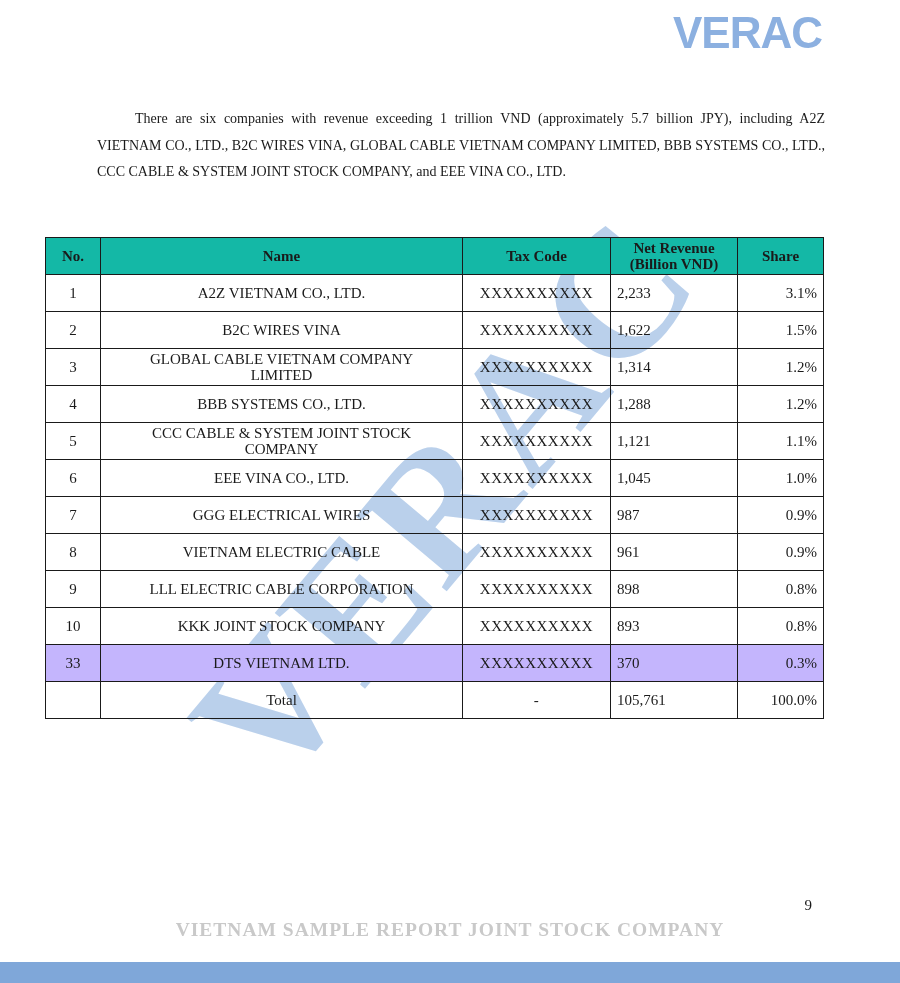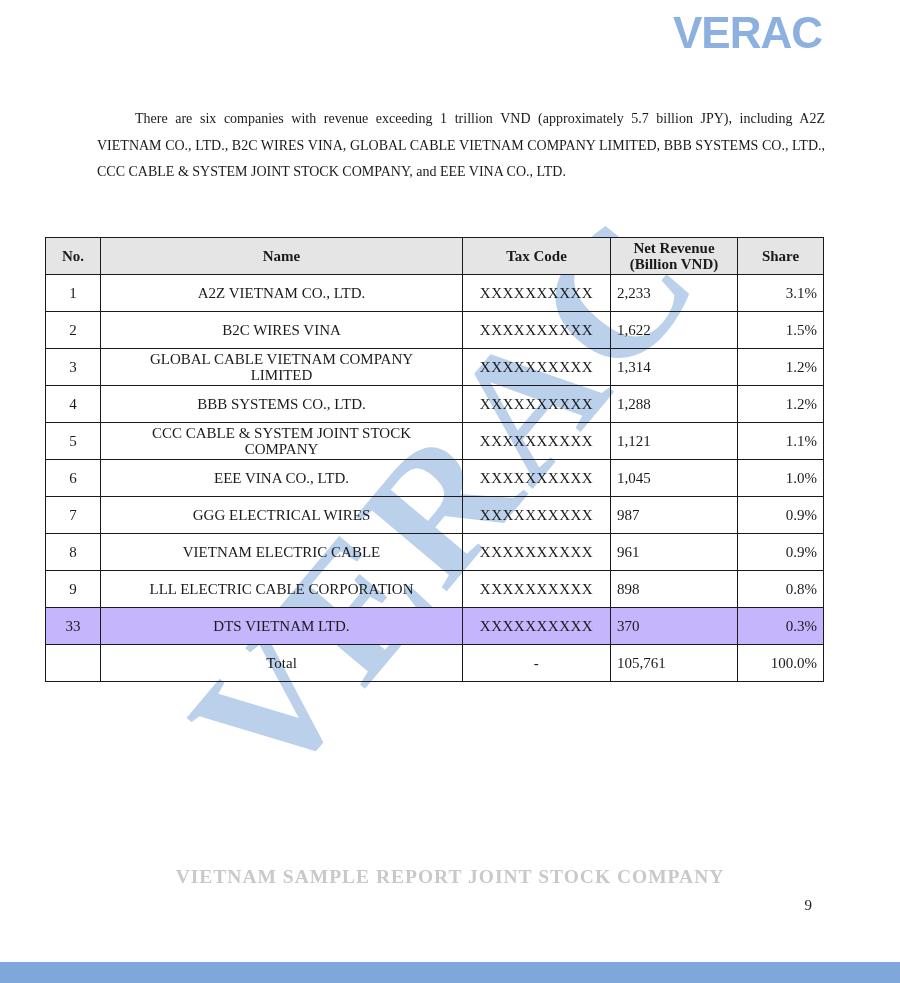--- a/index.html
+++ b/index.html
@@ -31,31 +31,31 @@
   table.rev{
     position:absolute;top:237px;left:45px;z-index:2;
     border-collapse:collapse;table-layout:fixed;width:778px;
     font-size:15px;
   }
   table.rev th, table.rev td{
     border:1px solid #1a1a1a;height:34px;line-height:16px;
     padding:1px 6px;vertical-align:middle;background:transparent;
     white-space:pre-line;overflow:hidden;
   }
-  table.rev th{background:#e5e5e5;font-weight:bold;text-align:center;}
+  table.rev th{background:#14b8a6;font-weight:bold;text-align:center;}
   tr.hl td{background:#c4b5fd;}
   td.c-no{text-align:center;}
   td.c-name{text-align:center;padding-left:12px;}
   td.c-tax{text-align:center;letter-spacing:.5px;}
   td.c-share{text-align:right;padding-right:8px;}
   .page-num{
     position:absolute;top:897px;right:88px;z-index:2;font-size:15px;
   }
   .footer-co{
-    position:absolute;top:866px;left:0;width:100%;z-index:2;
+    position:absolute;top:919px;left:0;width:100%;z-index:2;
     text-align:center;font-weight:bold;font-size:19.5px;
     letter-spacing:1px;color:#c9c9c9;
   }
   .bottom-bar{
     position:absolute;left:0;bottom:0;width:100%;height:21px;z-index:2;
     background:#7fa7d9;
   }
 </style>
 </head>
 <body>
@@ -146,20 +146,27 @@
           <td class="c-revenue">961</td>
           <td class="c-share">0.9%</td>
         </tr>
         <tr>
           <td class="c-no">9</td>
           <td class="c-name">LLL ELECTRIC CABLE CORPORATION</td>
           <td class="c-tax">XXXXXXXXXX</td>
           <td class="c-revenue">898</td>
           <td class="c-share">0.8%</td>
         </tr>
+        <tr>
+          <td class="c-no">10</td>
+          <td class="c-name">KKK JOINT STOCK COMPANY</td>
+          <td class="c-tax">XXXXXXXXXX</td>
+          <td class="c-revenue">893</td>
+          <td class="c-share">0.8%</td>
+        </tr>
         <tr class="hl">
           <td class="c-no">33</td>
           <td class="c-name">DTS VIETNAM LTD.</td>
           <td class="c-tax">XXXXXXXXXX</td>
           <td class="c-revenue">370</td>
           <td class="c-share">0.3%</td>
         </tr>
         <tr>
           <td class="c-no"></td>
           <td class="c-name">Total</td>

